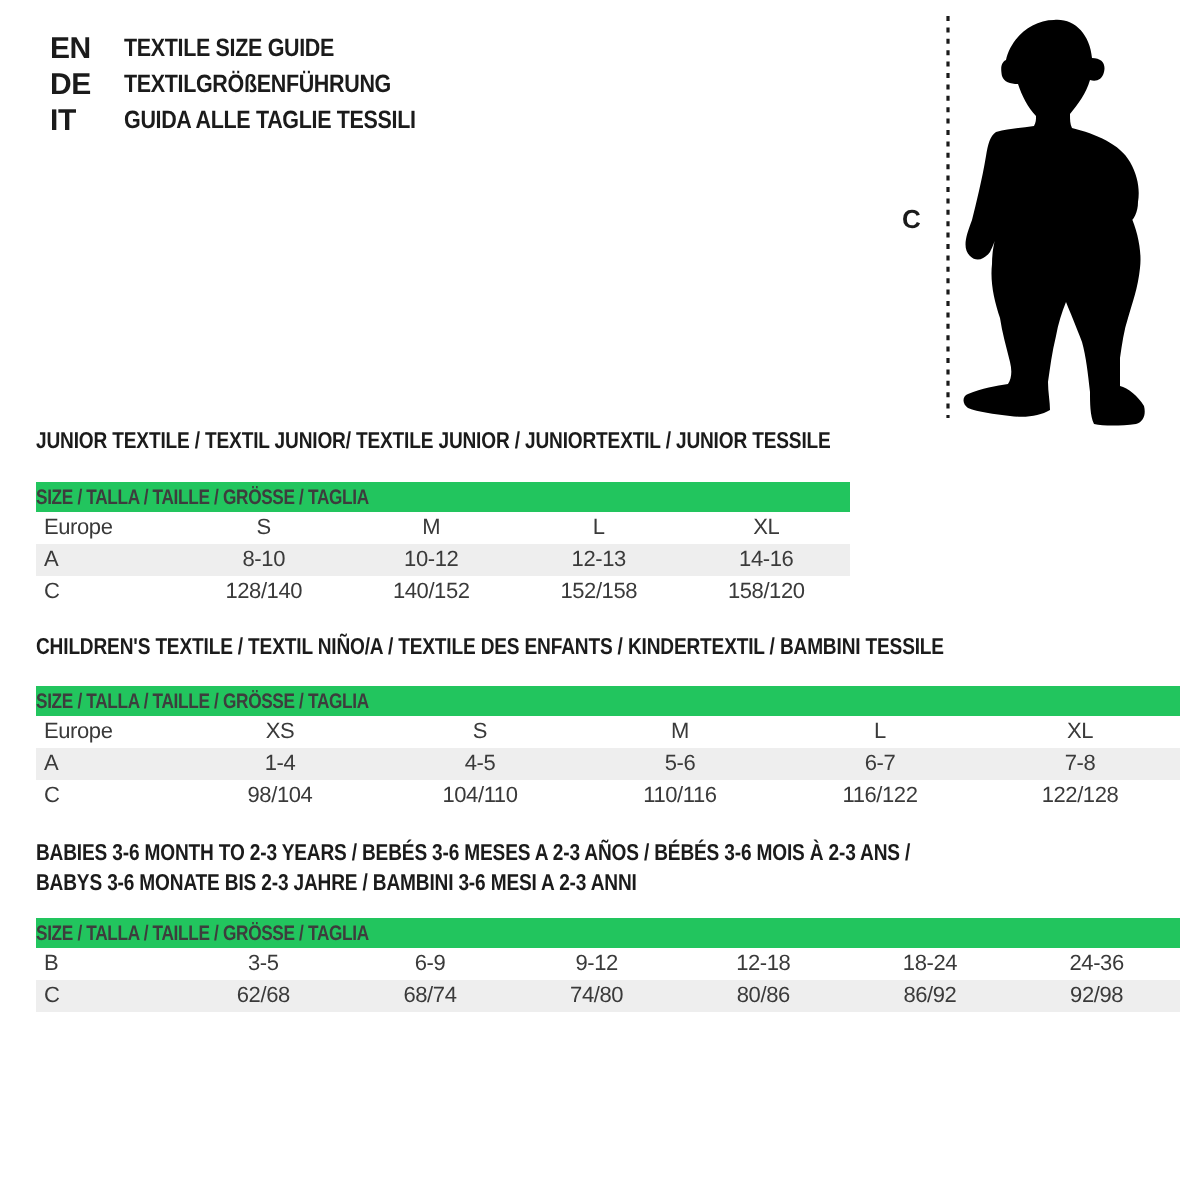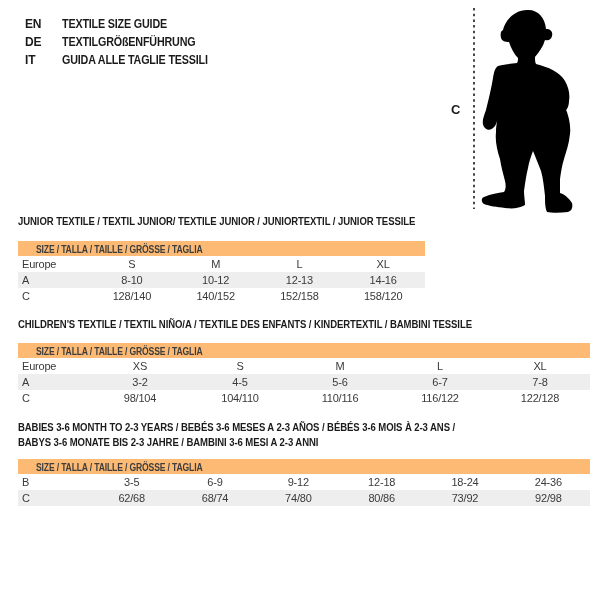--- a/index.html
+++ b/index.html
@@ -3,33 +3,33 @@
 <meta charset="utf-8">
 <style>
   html,body{margin:0;padding:0;background:#ffffff;}
   .page{
     position:relative;width:600px;height:600px;background:#ffffff;
     font-family:"Liberation Sans",sans-serif;color:#222;overflow:hidden;
   }
   
   .langs{position:absolute;left:25px;top:15px;}
   .lang-row{display:flex;align-items:center;height:18px;}
-  .lang-code{width:37px;font-weight:bold;font-size:12px;color:#1b1b1b;letter-spacing:-0.2px;}
+  .lang-code{width:37px;font-weight:bold;font-size:15px;color:#1b1b1b;letter-spacing:-0.2px;}
   .lang-label{font-weight:bold;font-size:12.5px;color:#1b1b1b;letter-spacing:-0.2px;
     display:inline-block;transform:scaleX(0.86);transform-origin:left center;white-space:nowrap;}
   
   .baby-svg{position:absolute;left:465px;top:2px;}
   .measure-label{position:absolute;left:451px;top:102px;font-weight:bold;font-size:13px;color:#1b1b1b;}
   
   .section-title{position:absolute;left:18px;font-size:11.5px;font-weight:bold;color:#1b1b1b;
     white-space:nowrap;transform:scaleX(0.83);transform-origin:left top;letter-spacing:-0.1px;}
   
   .size-table{position:absolute;left:18px;border-collapse:collapse;table-layout:fixed;}
   .size-table td{padding:0;font-size:11px;color:#3a3a3a;height:16px;vertical-align:middle;letter-spacing:-0.2px;}
-  .size-table tr.hdr td{background:#fdba74;height:15px;padding-left:18px;}
+  .size-table tr.hdr td{background:#22c55e;height:15px;padding-left:0;}
   .hdr-text{display:inline-block;transform:scaleX(0.82);transform-origin:left center;
     font-weight:bold;font-size:10.5px;color:#3d3d3d;white-space:nowrap;}
   .size-table td.label{text-align:left;padding-left:4px;}
   .size-table td.val{text-align:center;}
   .size-table tr.shaded td{background:#eeeeee;}
   
   .legend{position:absolute;left:20px;top:531px;}
   .legend-line{height:20px;font-size:11px;font-weight:bold;color:#1b1b1b;white-space:nowrap;
     transform:scaleX(0.81);transform-origin:left top;letter-spacing:-0.1px;}
 </style>
@@ -157,21 +157,21 @@
       <tr>
         <td class="label">Europe</td>
         <td class="val">XS</td>
         <td class="val">S</td>
         <td class="val">M</td>
         <td class="val">L</td>
         <td class="val">XL</td>
       </tr>
       <tr class="shaded">
         <td class="label">A</td>
-        <td class="val">3-2</td>
+        <td class="val">1-4</td>
         <td class="val">4-5</td>
         <td class="val">5-6</td>
         <td class="val">6-7</td>
         <td class="val">7-8</td>
       </tr>
       <tr>
         <td class="label">C</td>
         <td class="val">98/104</td>
         <td class="val">104/110</td>
         <td class="val">110/116</td>
@@ -205,20 +205,20 @@
         <td class="val">12-18</td>
         <td class="val">18-24</td>
         <td class="val">24-36</td>
       </tr>
       <tr class="shaded">
         <td class="label">C</td>
         <td class="val">62/68</td>
         <td class="val">68/74</td>
         <td class="val">74/80</td>
         <td class="val">80/86</td>
-        <td class="val">73/92</td>
+        <td class="val">86/92</td>
         <td class="val">92/98</td>
       </tr>
     </tbody>
   </table>
 
 
 </div>
 
 </body></html>

